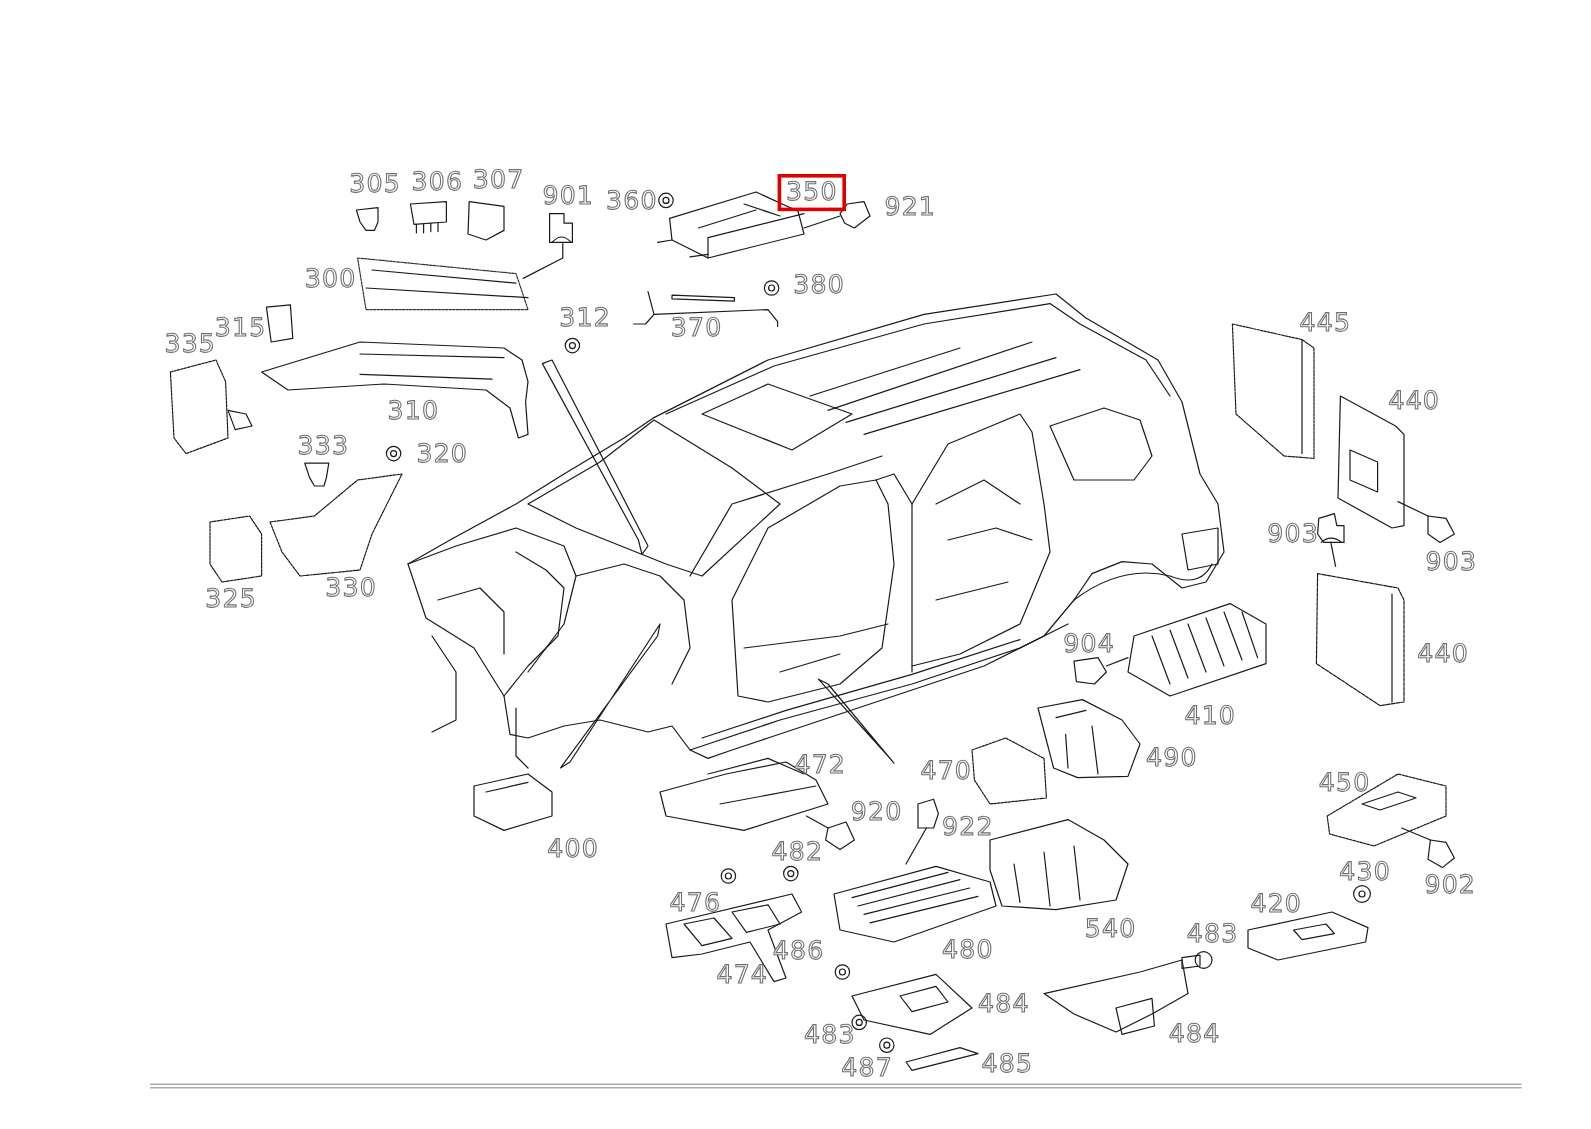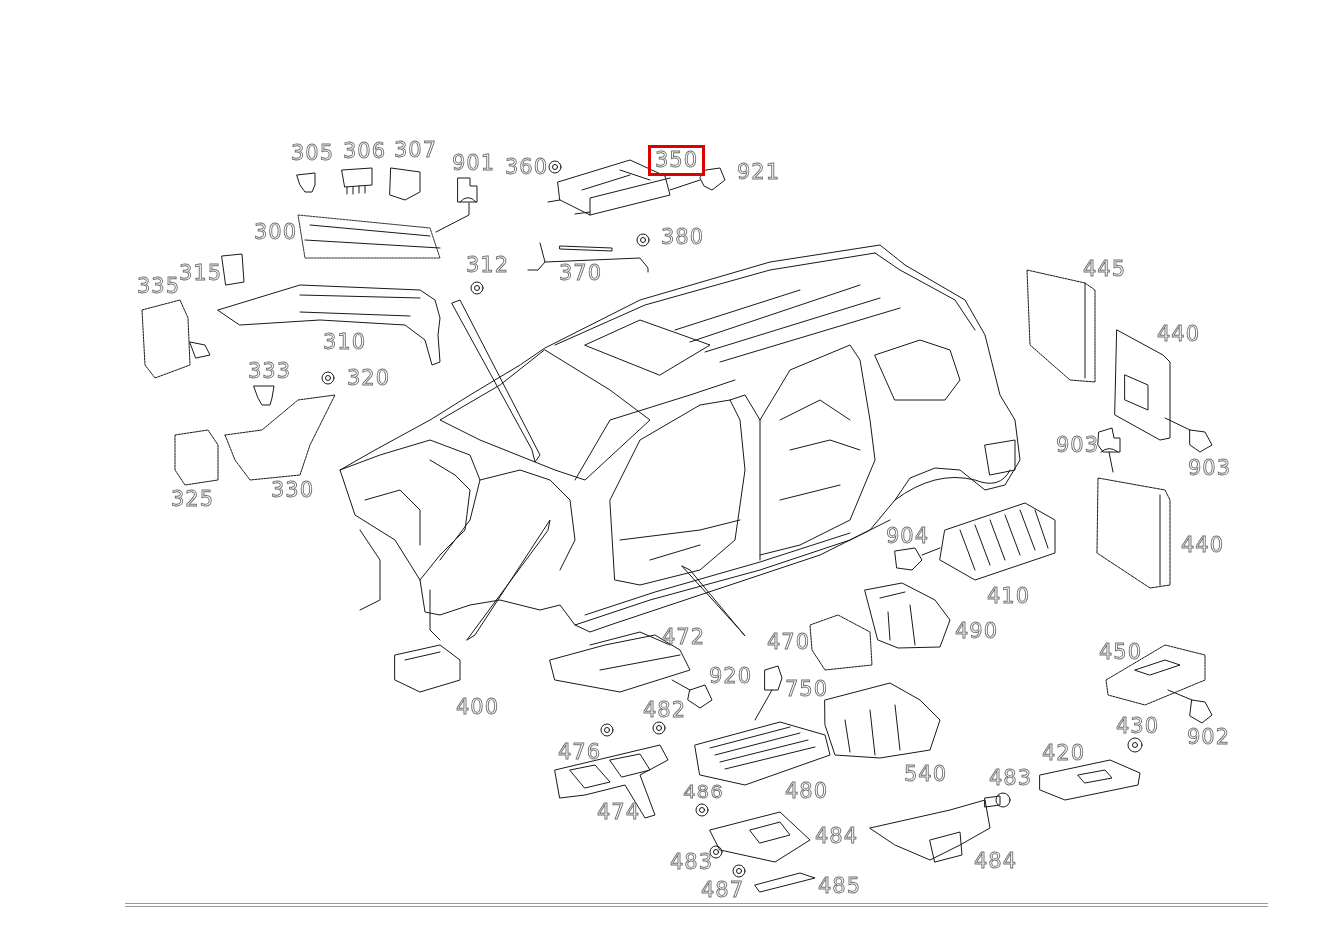--- a/index.html
+++ b/index.html
@@ -246,30 +246,30 @@
       <span class="part-label" style="left: 171px; top: 489px;">325</span>
       <span class="part-label" style="left: 271px; top: 480px;">330</span>
       <span class="part-label" style="left: 886px; top: 526px;">904</span>
       <span class="part-label" style="left: 1181px; top: 535px;">440</span>
       <span class="part-label" style="left: 987px; top: 586px;">410</span>
       <span class="part-label" style="left: 955px; top: 621px;">490</span>
       <span class="part-label" style="left: 662px; top: 627px;">472</span>
       <span class="part-label" style="left: 767px; top: 632px;">470</span>
       <span class="part-label" style="left: 1099px; top: 642px;">450</span>
       <span class="part-label" style="left: 709px; top: 666px;">920</span>
-      <span class="part-label" style="left: 785px; top: 679px;">750</span>
+      <span class="part-label" style="left: 785px; top: 679px;">922</span>
       <span class="part-label" style="left: 412px; top: 697px; margin-left: 44px;">400</span>
       <span class="part-label" style="left: 643px; top: 700px;">482</span>
       <span class="part-label" style="left: 1116px; top: 716px;">430</span>
       <span class="part-label" style="left: 1187px; top: 727px;">902</span>
       <span class="part-label" style="left: 558px; top: 722px; margin-top: 20px;">476</span>
       <span class="part-label" style="left: 1042px; top: 743px;">420</span>
       <span class="part-label" style="left: 904px; top: 764px;">540</span>
       <span class="part-label" style="left: 989px; top: 768px;">483</span>
-      <span class="part-label" style="left: 683px; top: 782px; font-family: Liberation Mono, monospace;">486</span>
+      <span class="part-label" style="left: 644px; top: 782px;">486</span>
       <span class="part-label" style="left: 785px; top: 781px;">480</span>
       <span class="part-label" style="left: 597px; top: 802px;">474</span>
       <span class="part-label" style="left: 815px; top: 826px;">484</span>
       <span class="part-label" style="left: 974px; top: 851px;">484</span>
       <span class="part-label" style="left: 670px; top: 852px;">483</span>
       <span class="part-label" style="left: 701px; top: 880px;">487</span>
       <span class="part-label" style="left: 818px; top: 876px;">485</span>
     </div>
 
   <div class="rule" style="top:903px;"></div>

